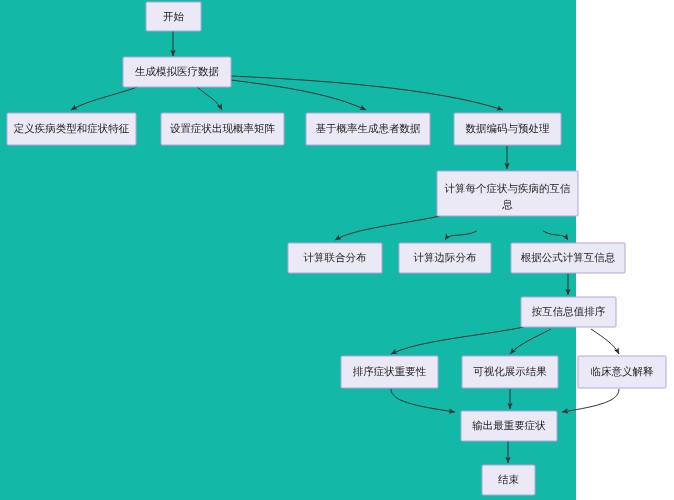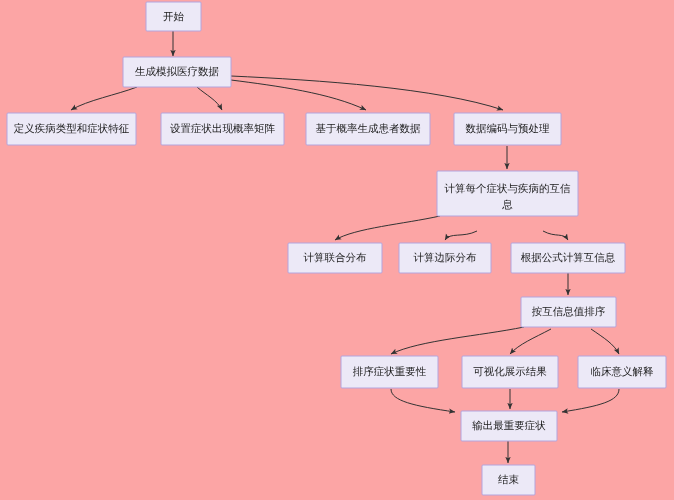--- a/index.html
+++ b/index.html
@@ -8,23 +8,23 @@
     background: #ffffff;
   }
   body {
     width: 674px;
     height: 500px;
     font-family: "Liberation Sans", "DejaVu Sans", sans-serif;
     overflow: hidden;
   }
   #flowchart-root {
     position: relative;
-    width: 674px;
+    width: 576px;
     height: 500px;
-    background: #fca5a5;
+    background: #14b8a6;
   }
   svg#flow-svg {
     position: absolute;
     top: 0;
     left: 0;
     width: 674px;
     height: 500px;
   }
   .node-rect {
     fill: #ece9f7;

